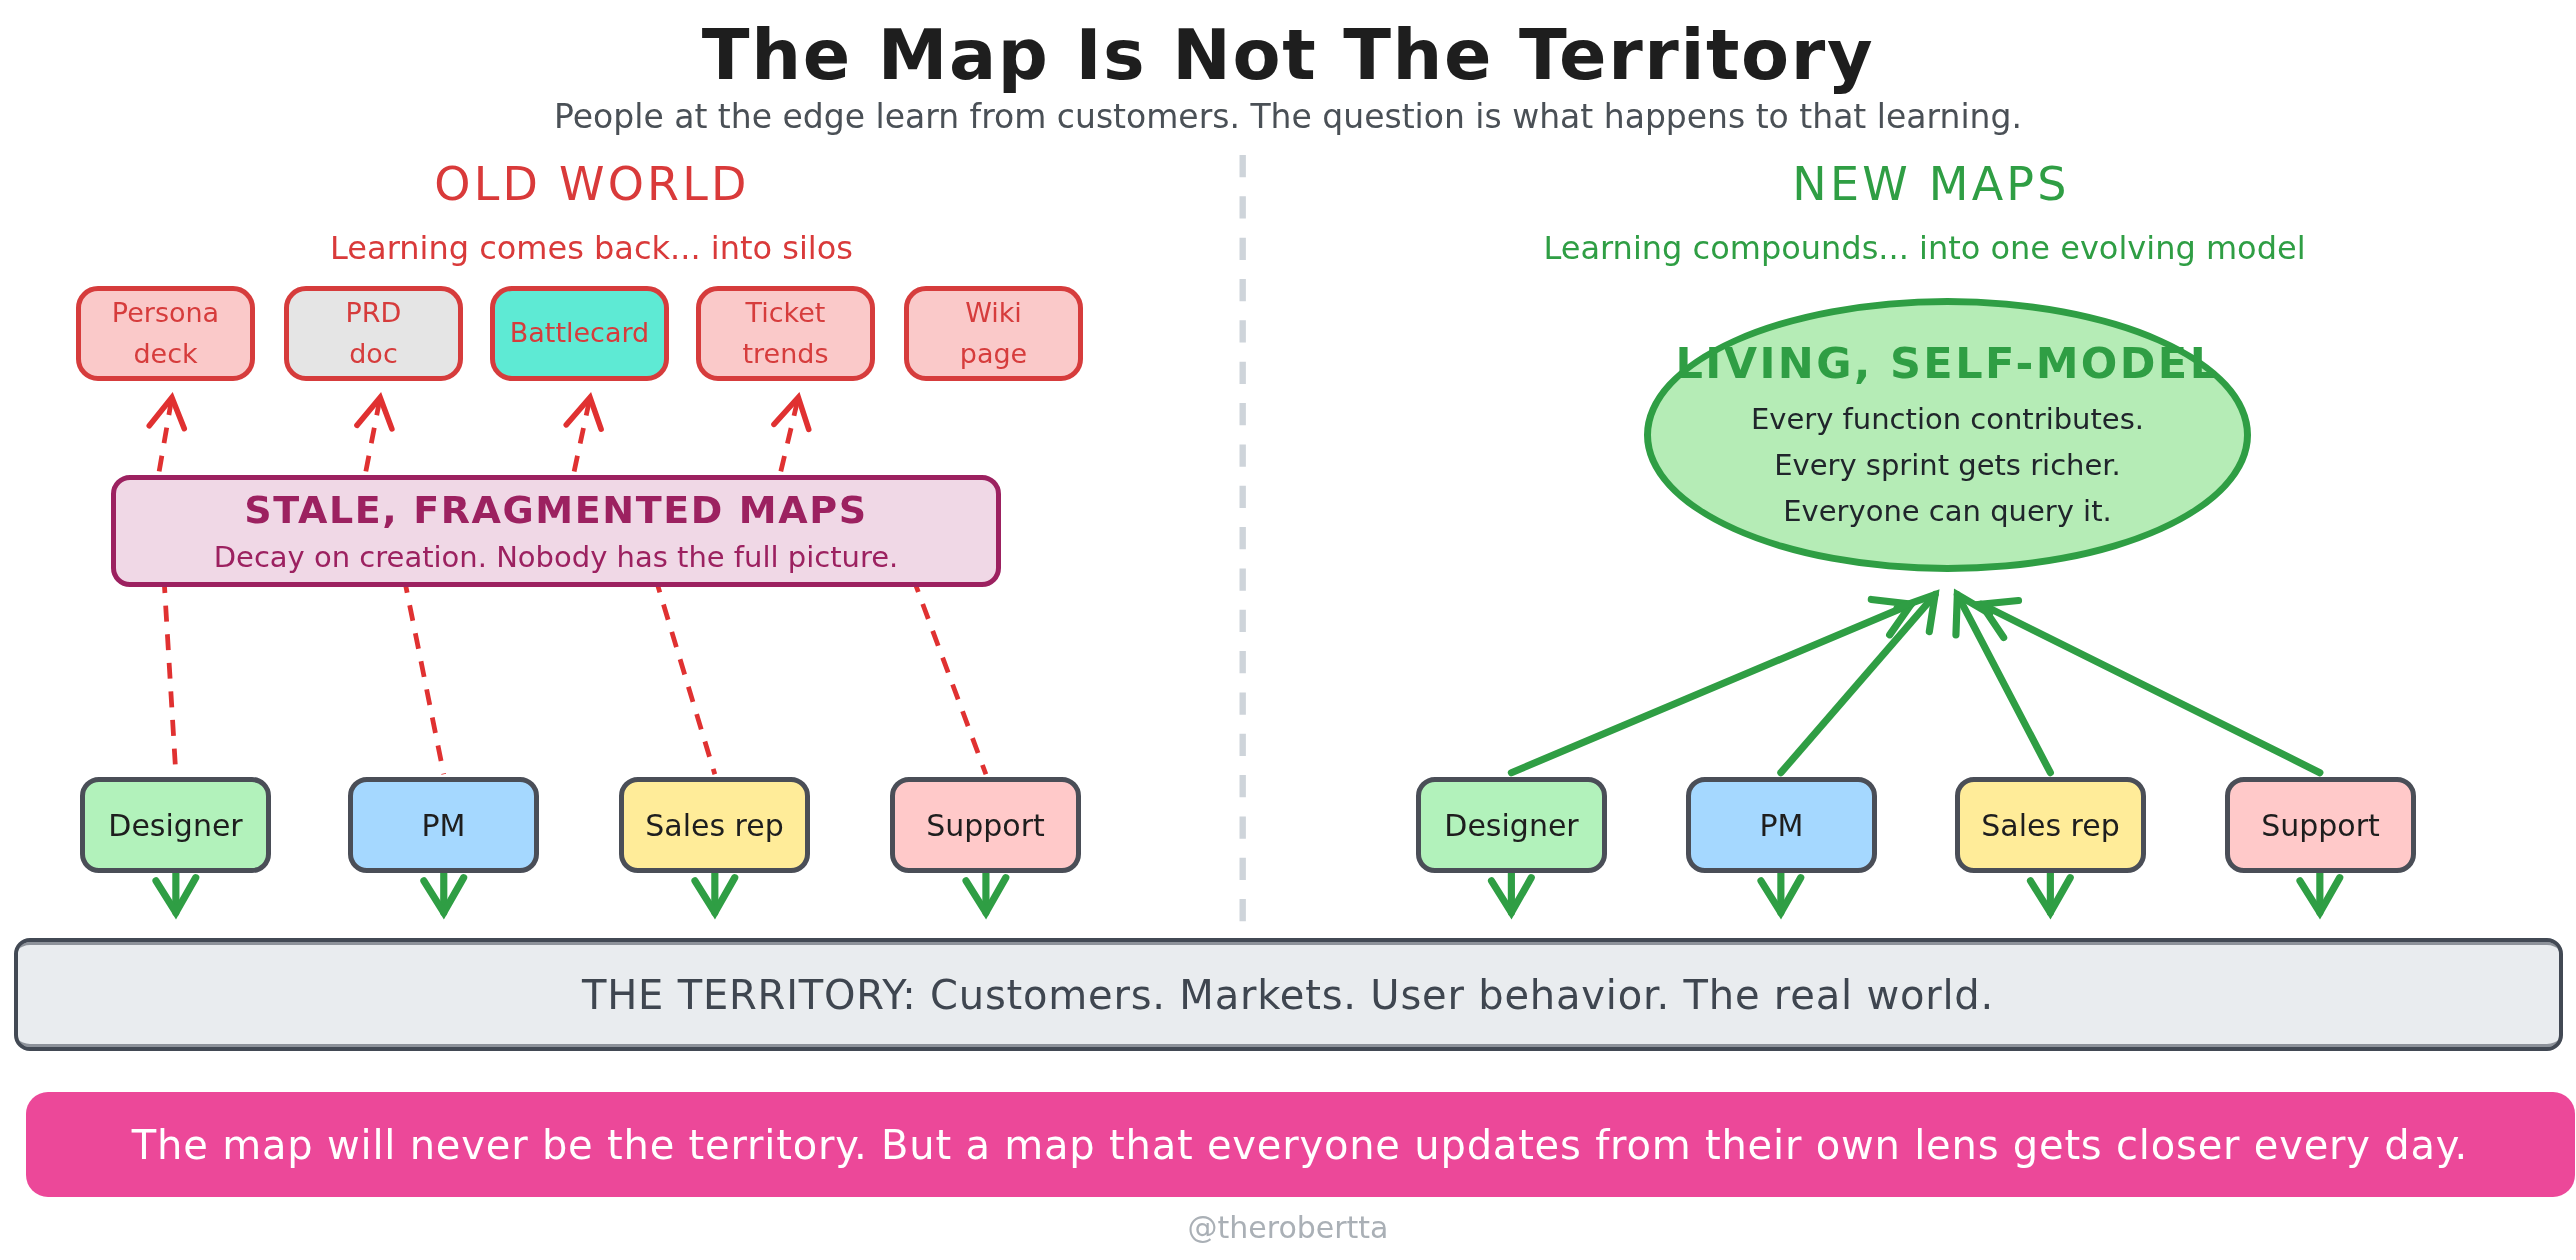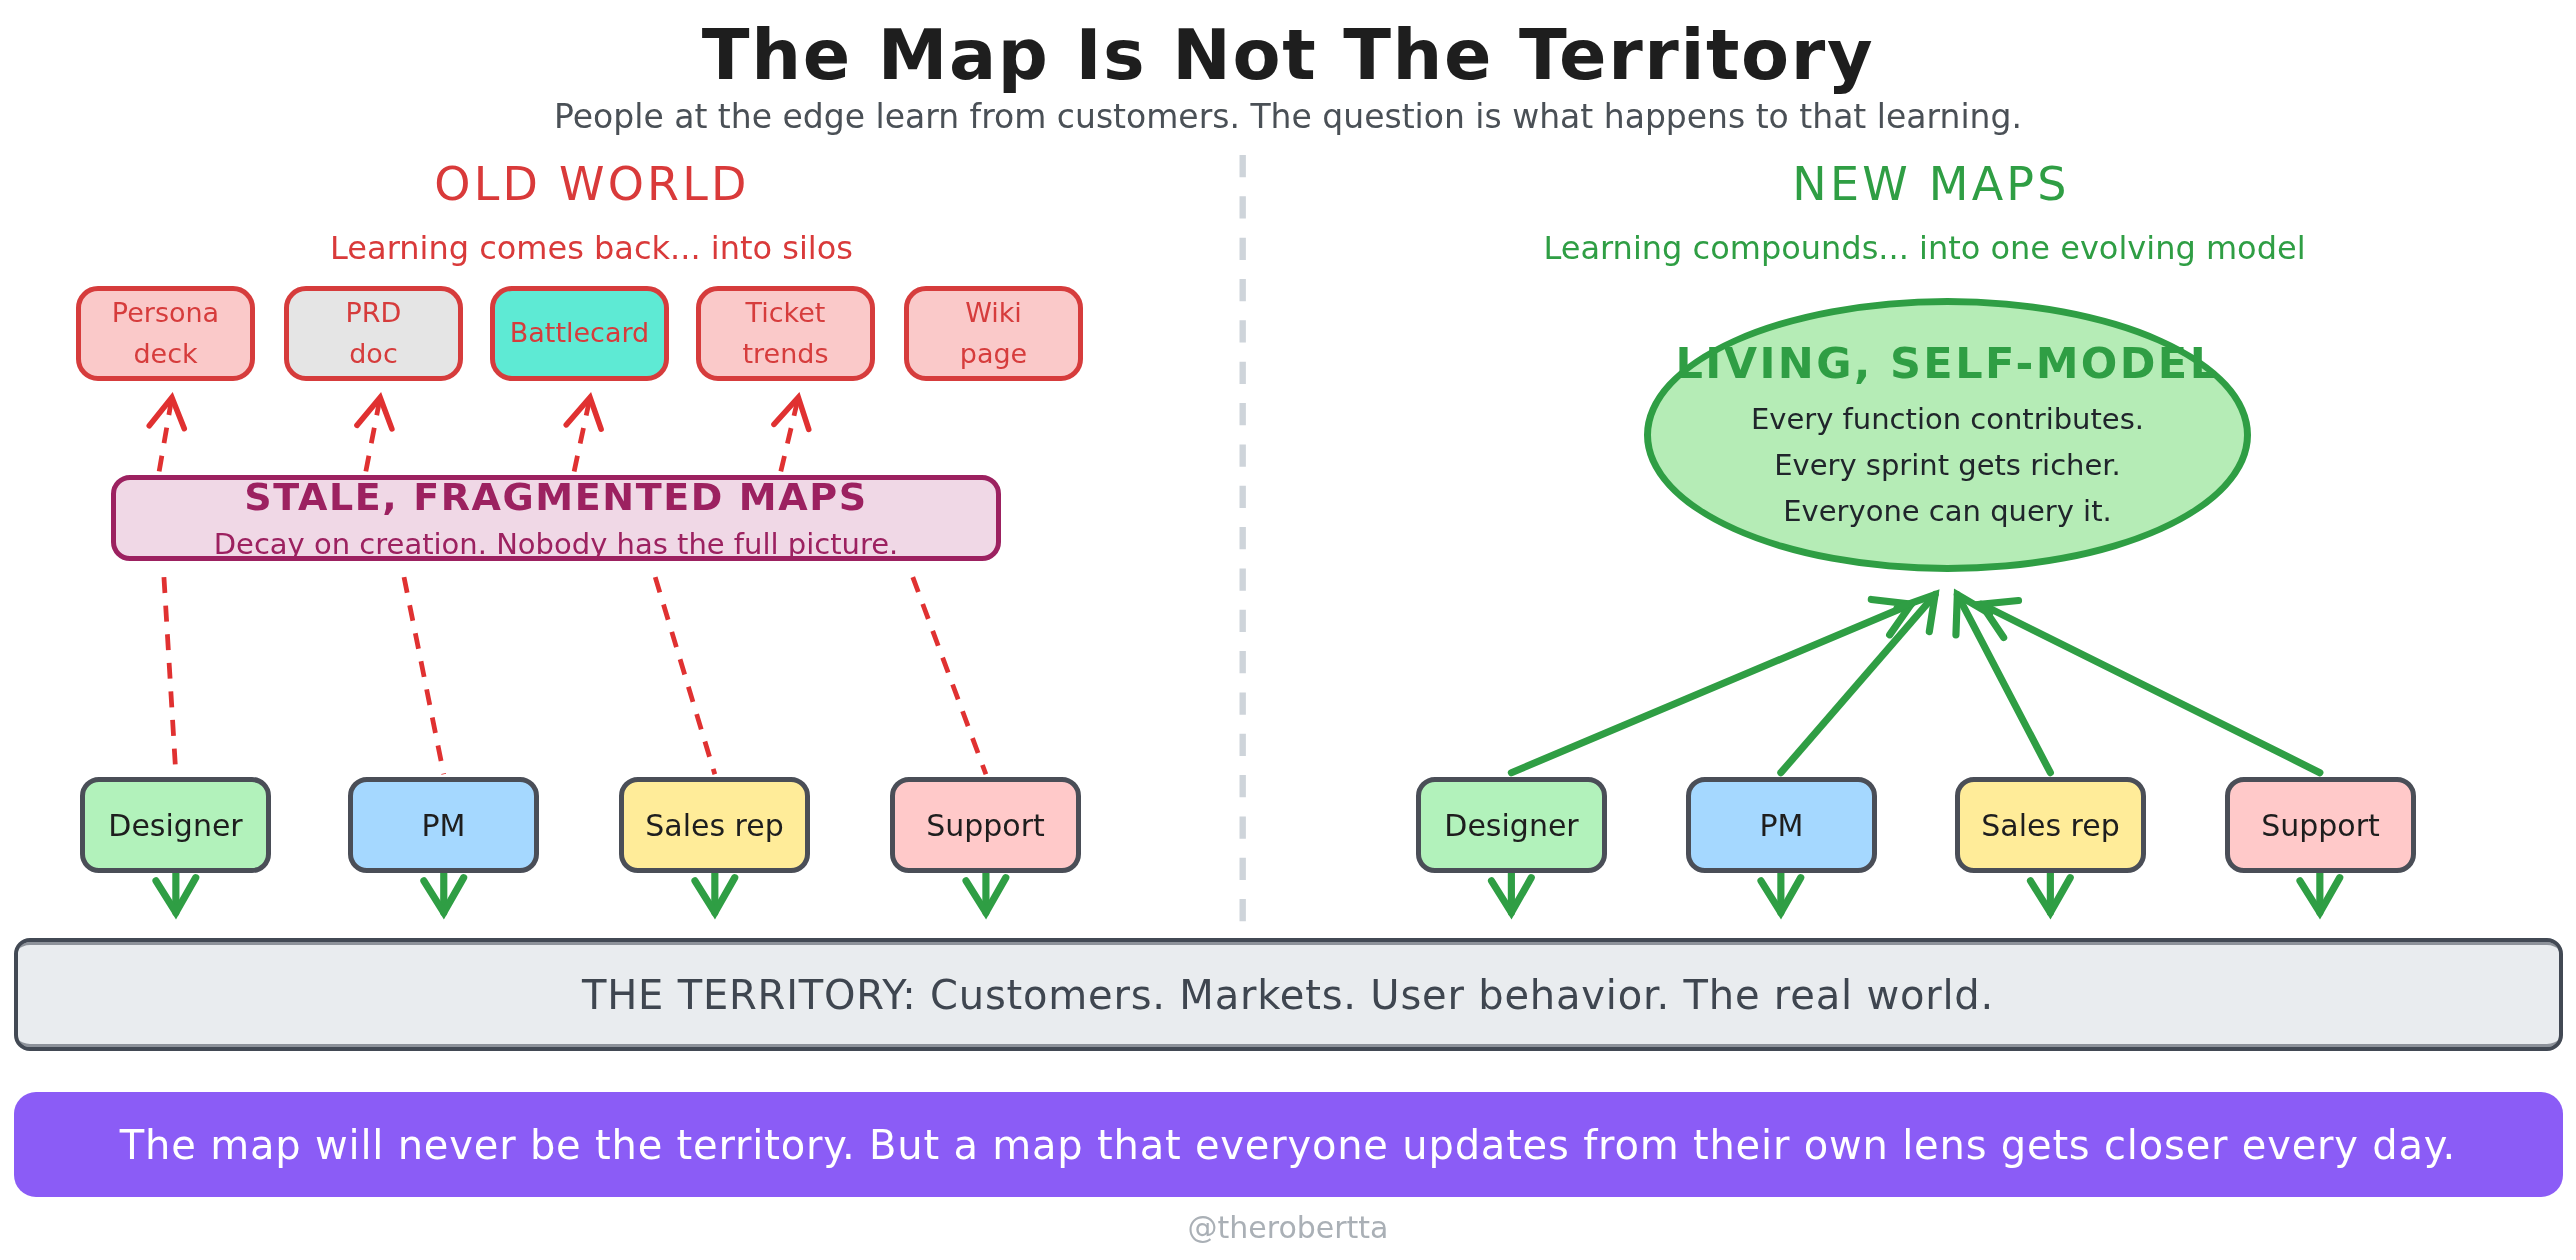--- a/index.html
+++ b/index.html
@@ -18,21 +18,21 @@
   .old{color:#d93a3a;}
   .new{color:#2f9e44;}
 
   .silo{
     width:179px;height:95px;border:5.6px solid #d63c3c;border-radius:22px;
     color:#d63c3c;font-size:27px;line-height:1.5;display:flex;align-items:center;justify-content:center;
     white-space:pre-line;text-align:center;box-sizing:border-box;top:286px;
   }
 
   .maps-box{
-    left:111px;top:475px;width:890px;height:86px;border:5.6px solid #9c2160;border-radius:19px;
+    left:111px;top:475px;width:890px;height:112px;border:5.6px solid #9c2160;border-radius:19px;
     box-sizing:border-box;display:flex;flex-direction:column;align-items:center;justify-content:center;gap:8px;
   }
   .maps-title{font-size:38px;font-weight:700;letter-spacing:1.6px;color:#9c2160;}
   .maps-sub{font-size:29px;color:#9c2160;}
 
   .role{
     width:191px;height:96px;border:5.6px solid #4a4e57;border-radius:19px;top:777px;
     box-sizing:border-box;display:flex;align-items:center;justify-content:center;
     font-size:30px;color:#1e1e1e;
   }
@@ -149,20 +149,20 @@
 
   <div class="abs role" style="left: 1416px; background: rgb(178, 242, 187);">Designer</div>
   <div class="abs role" style="left: 1686px; background: rgb(165, 216, 255);">PM</div>
   <div class="abs role" style="left: 1955px; background: rgb(255, 236, 153);">Sales rep</div>
   <div class="abs role" style="left: 2225px; background: rgb(255, 201, 201);">Support</div>
 
   <div class="abs territory">
     <span>THE TERRITORY: Customers. Markets. User behavior. The real world.</span>
   </div>
 
-  <div class="abs footerbar" style="background: #8b5cf6;">
+  <div class="abs footerbar" style="background: #ec4899; margin-left: 12px;">
     <span>The map will never be the territory. But a map that everyone updates from their own lens gets closer every day.</span>
   </div>
 
   <div class="abs credit center">@therobertta</div>
 
 </div>
 
 
 </body></html>

